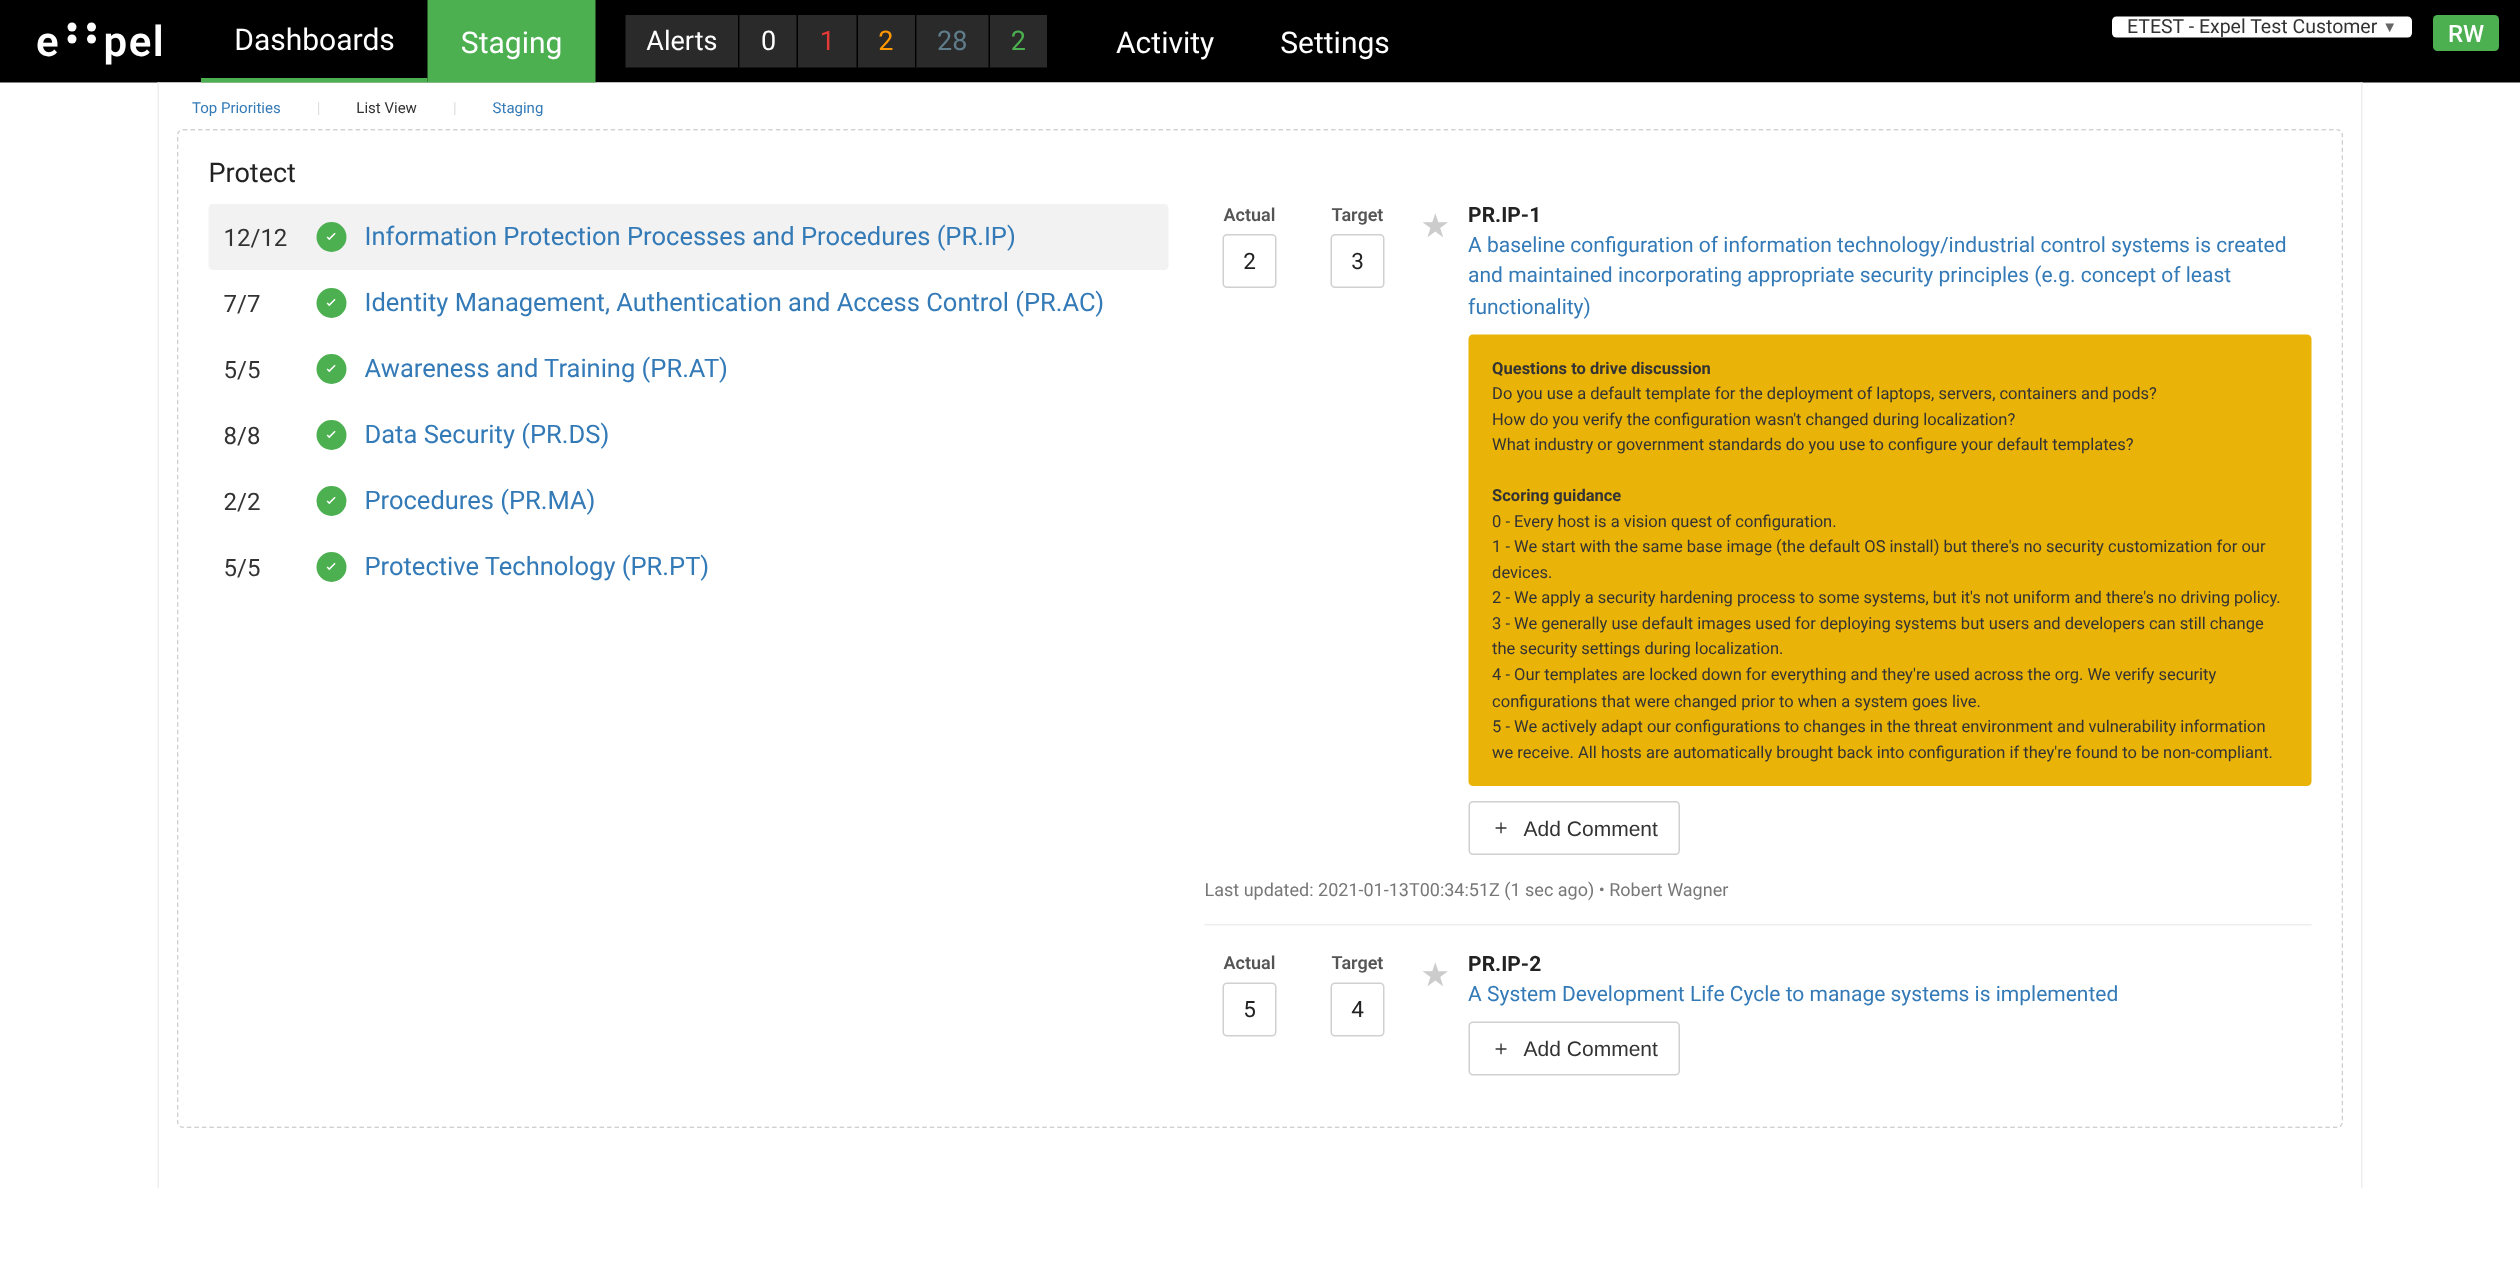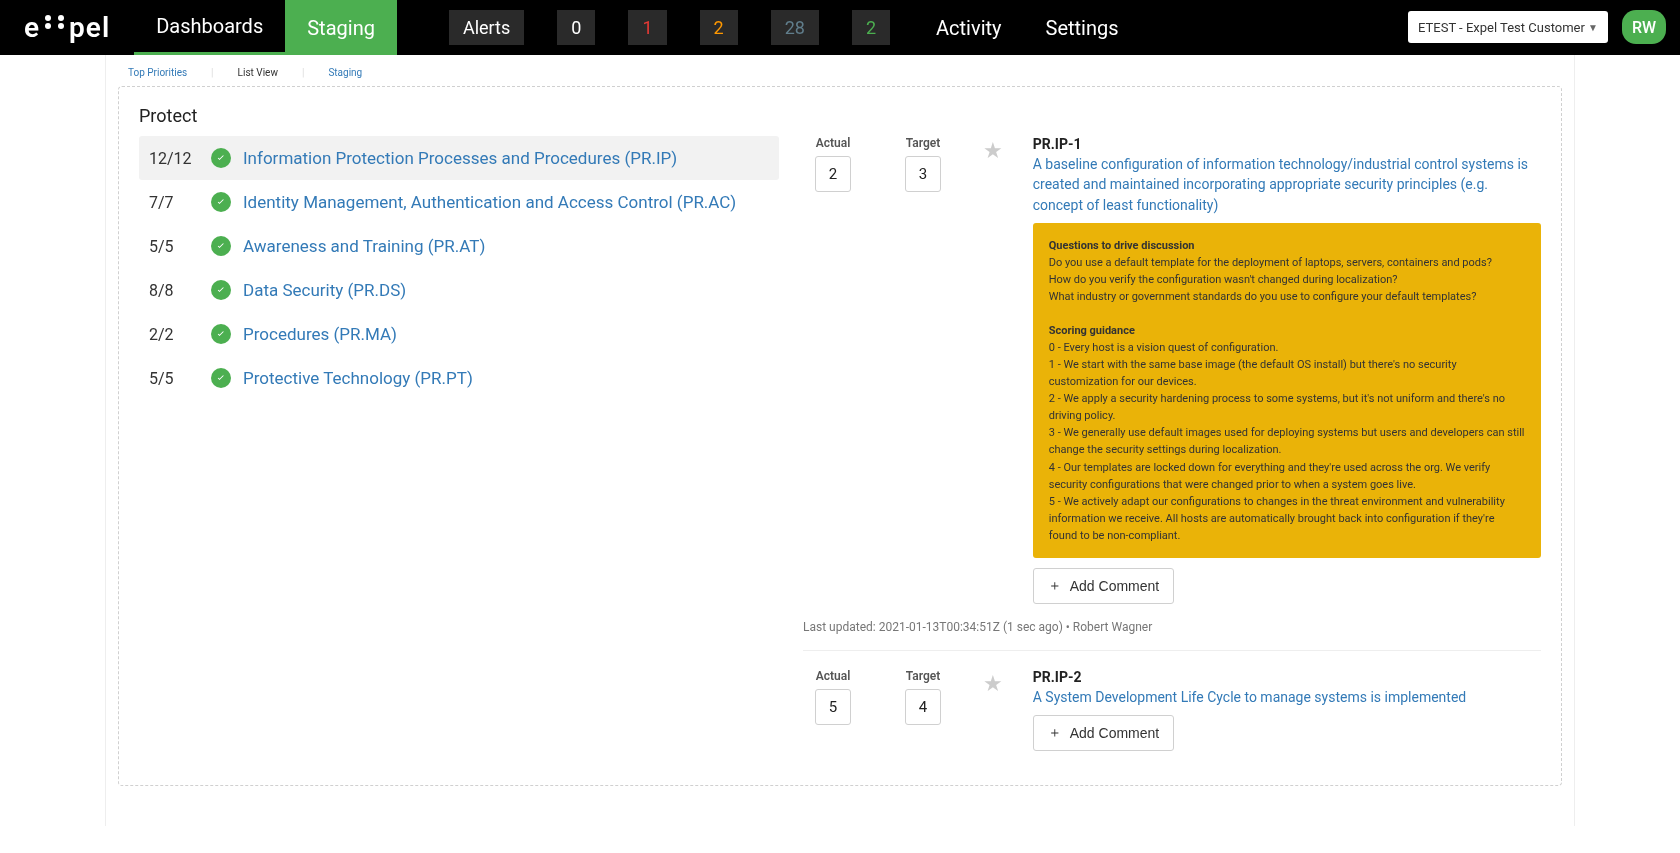--- a/index.html
+++ b/index.html
@@ -4,47 +4,47 @@
 <style>
 * { box-sizing: border-box; margin: 0; padding: 0; }
 body { font-family: -apple-system, BlinkMacSystemFont, "Segoe UI", Roboto, Helvetica, Arial, sans-serif; background: #fff; color: #222; font-size: 14px; }
 .topbar { background: #000; height: 55px; display: flex; align-items: stretch; color: #fff; }
 .logo { display:flex; align-items:center; padding: 0 24px; font-size: 28px; font-weight: 600; letter-spacing: 1px;}
 .logo-dot { display:inline-block; width:6px; height:6px; background:#fff; border-radius:50%; margin:0 2px; position:relative; top:-8px;}
 .nav-item { display:flex; align-items:center; padding:0 22px; font-size:20px; color:#fff; cursor:pointer; }
 .nav-staging { background:#4caf50; }
 .nav-dash { border-bottom: 3px solid #4caf50; }
 .alerts-group { display:flex; align-items:stretch; margin-left:20px; }
-.alert-box { display:flex; align-items:center; padding:16px 14px; font-size:18px; margin-top:10px; margin-bottom:10px; background:#2a2a2a; border-right:1px solid #000;margin-left:32px;}
+.alert-box { display:flex; align-items:center; padding:16px 14px; font-size:18px; margin-top:10px; margin-bottom:10px; background:#2a2a2a; border-right:1px solid #000;}
 .alert-box:last-child { border-right:none; }
 .alert-label { font-size:18px; }
 .alert-white { color:#fff; }
 .alert-red { color:#e53935; }
 .alert-orange { color:#ff9800; }
 .alert-blue { color:#607d8b; }
 .alert-green { color:#4caf50; }
 .spacer { flex:1; }
-.customer-select { display:flex; align-items:center; background:#fff; color:#333; border-radius:3px; height:32px; margin:11px 8px; padding:0 10px; font-size:13px; min-width:200px; justify-content:space-between;}
-.avatar { background:#4caf50; color:#fff; width:44px; height:34px; border-radius:14px; display:flex; align-items:center; justify-content:center; margin:10px 14px 10px 6px; font-size:16px; font-weight:500;}
+.customer-select { display:flex; align-items:center; background:#fff; color:#333; border-radius:3px; height:14px; margin:11px 8px; padding:0 10px; font-size:13px; min-width:200px; justify-content:space-between;}
+.avatar { background:#4caf50; color:#fff; width:44px; height:24px; border-radius:3px; display:flex; align-items:center; justify-content:center; margin:10px 14px 10px 6px; font-size:16px; font-weight:500;}
 .page-wrap { max-width:1470px; margin:0 auto; background:#fff; border-left:1px solid #eee; border-right:1px solid #eee; padding:0 12px 40px;}
 .subtabs { display:flex; gap:24px; padding:12px 10px 8px; font-size:10px; }
 .subtab-link { color:#337ab7; cursor:pointer; }
 .subtab-active { color:#333; }
 .content-border { border:1px dashed #d0d0d0; border-radius:4px; padding:18px 20px 28px; }
 .section-title { font-size:18px; font-weight:400; margin-bottom:10px; }
 .two-col { display:flex; gap:24px; }
 .left-col { flex: 0 0 640px; }
 .right-col { flex:1; }
 .cat-row { display:flex; align-items:center; padding:12px 10px; border-radius:3px; gap:12px; }
 .cat-row.selected { background:#f2f2f2; }
 .cat-count { width:50px; font-size:16px; color:#333; }
 .check-icon { width:20px; height:20px; border-radius:50%; background:#4caf50; display:flex; align-items:center; justify-content:center; flex-shrink:0;}
 .check-icon svg { width:12px; height:12px; fill:#fff; }
 .cat-link { color:#337ab7; font-size:17px; cursor:pointer; }
-.item-block { display:flex; gap:30px; padding-bottom:6px; }
+.item-block { display:flex; gap:12px; padding-bottom:6px; }
 .score-col { display:flex; flex-direction:column; align-items:center; width:60px; }
 .score-label { font-size:12px; font-weight:600; color:#555; margin-bottom:6px;}
 .score-box { width:36px; height:36px; border:1px solid #d0d0d0; border-radius:3px; display:flex; align-items:center; justify-content:center; font-size:15px;}
 .star { color:#ccc; font-size:22px; margin-top:2px; flex-shrink:0; }
 .item-body { flex:1; }
 .item-code { font-size:14px; font-weight:700; margin-bottom:2px; }
 .item-title { color:#337ab7; font-size:14px; line-height:1.45; display:block; margin-bottom:8px; cursor:pointer;}
 .guidance-box { background:#eab308; border-radius:3px; padding:14px 16px; font-size:11px; line-height:1.55; color:#333; margin-bottom:10px;}
 .guidance-box .q-head, .guidance-box .s-head { font-weight:700; }
 .add-comment-btn { display:inline-flex; align-items:center; gap:8px; border:1px solid #d0d0d0; border-radius:3px; padding:8px 14px; font-size:14px; color:#333; background:#fff; cursor:pointer;}

